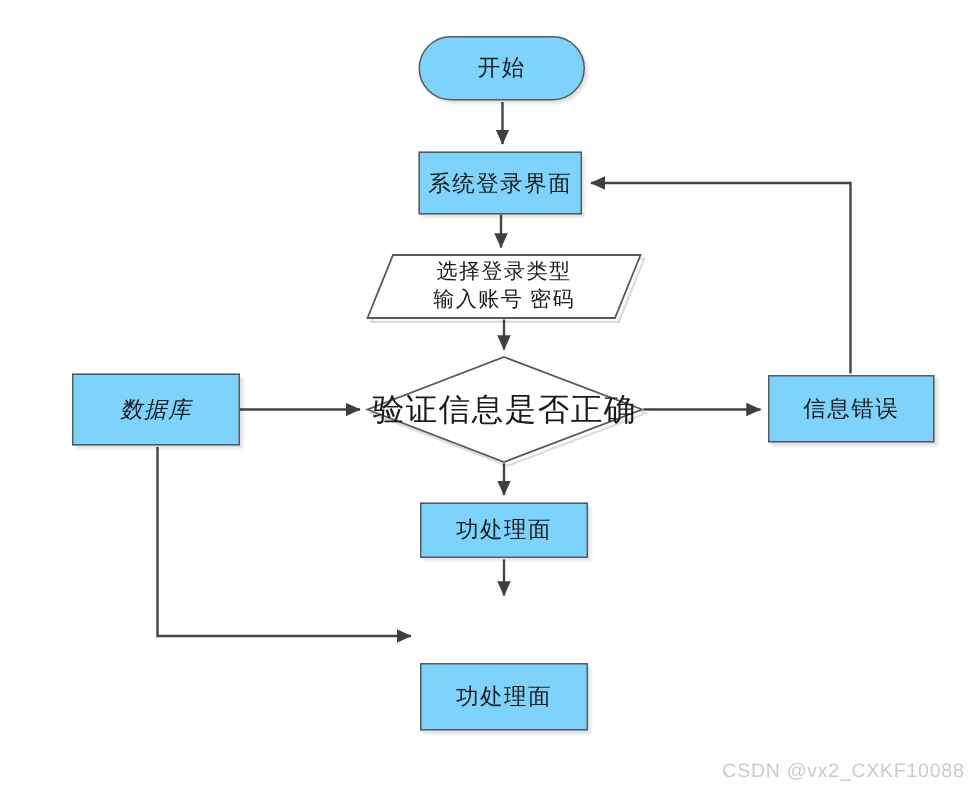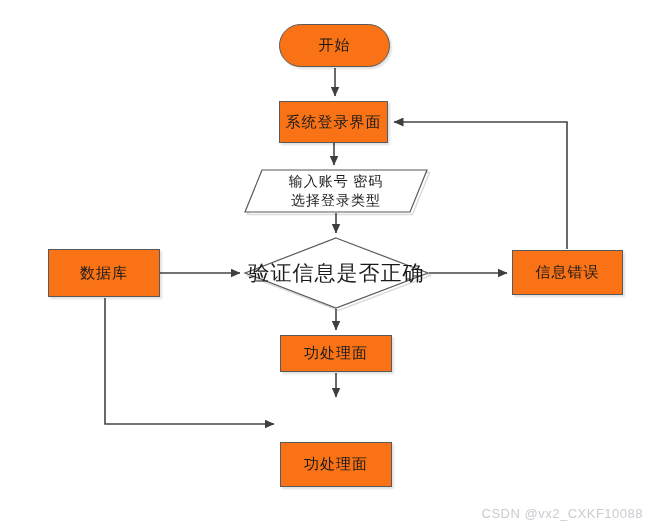--- a/index.html
+++ b/index.html
@@ -2,21 +2,21 @@
 <html><head>
 <meta charset="utf-8">
 <style>
   html,body{margin:0;padding:0;background:#ffffff;}
   .stage{
     position:relative;width:653px;height:528px;background:#ffffff;overflow:hidden;
     font-family:"Liberation Serif","DejaVu Serif",serif;color:#1a1a1a;
   }
   .wires{position:absolute;left:0;top:0;}
   .node{
-    position:absolute;box-sizing:border-box;background:#f97316;
+    position:absolute;box-sizing:border-box;background:#7dd3fc;
     border:1px solid #595959;display:flex;align-items:center;justify-content:center;
     font-size:15px;letter-spacing:1px;box-shadow:2px 2px 2px rgba(0,0,0,0.12);
     z-index:2;
   }
   .stadium{border-radius:22px;}
   .label-overlay{
     position:absolute;box-sizing:border-box;display:flex;flex-direction:column;
     align-items:center;justify-content:center;text-align:center;
     font-size:14px;letter-spacing:1px;line-height:19px;z-index:3;background:transparent;
   }
@@ -62,29 +62,29 @@
 
   <div class="node stadium" style="left:279px;top:24px;width:111px;height:43px;">
     <span>开始</span>
   </div>
 
   <div class="node" style="left:279px;top:101px;width:109px;height:42px;">
     <span>系统登录界面</span>
   </div>
 
   <div class="label-overlay" style="left:245px;top:170px;width:182px;height:42px;">
+    <span>选择登录类型</span>
     <span>输入账号 密码</span>
-    <span>选择登录类型</span>
   </div>
 
   <div class="label-overlay" style="left:245px;top:258px;width:183px;height:30px;font-size:21px;">
     <span>验证信息是否正确</span>
   </div>
 
-  <div class="node" style="left:48px;top:249px;width:112px;height:48px;">
+  <div class="node" style="left:48px;top:249px;width:112px;height:48px;font-style:italic;">
     <span>数据库</span>
   </div>
 
   <div class="node" style="left:512px;top:250px;width:111px;height:45px;">
     <span>信息错误</span>
   </div>
 
   <div class="node" style="left:280px;top:335px;width:112px;height:37px;">
     <span>功处理面</span>
   </div>

